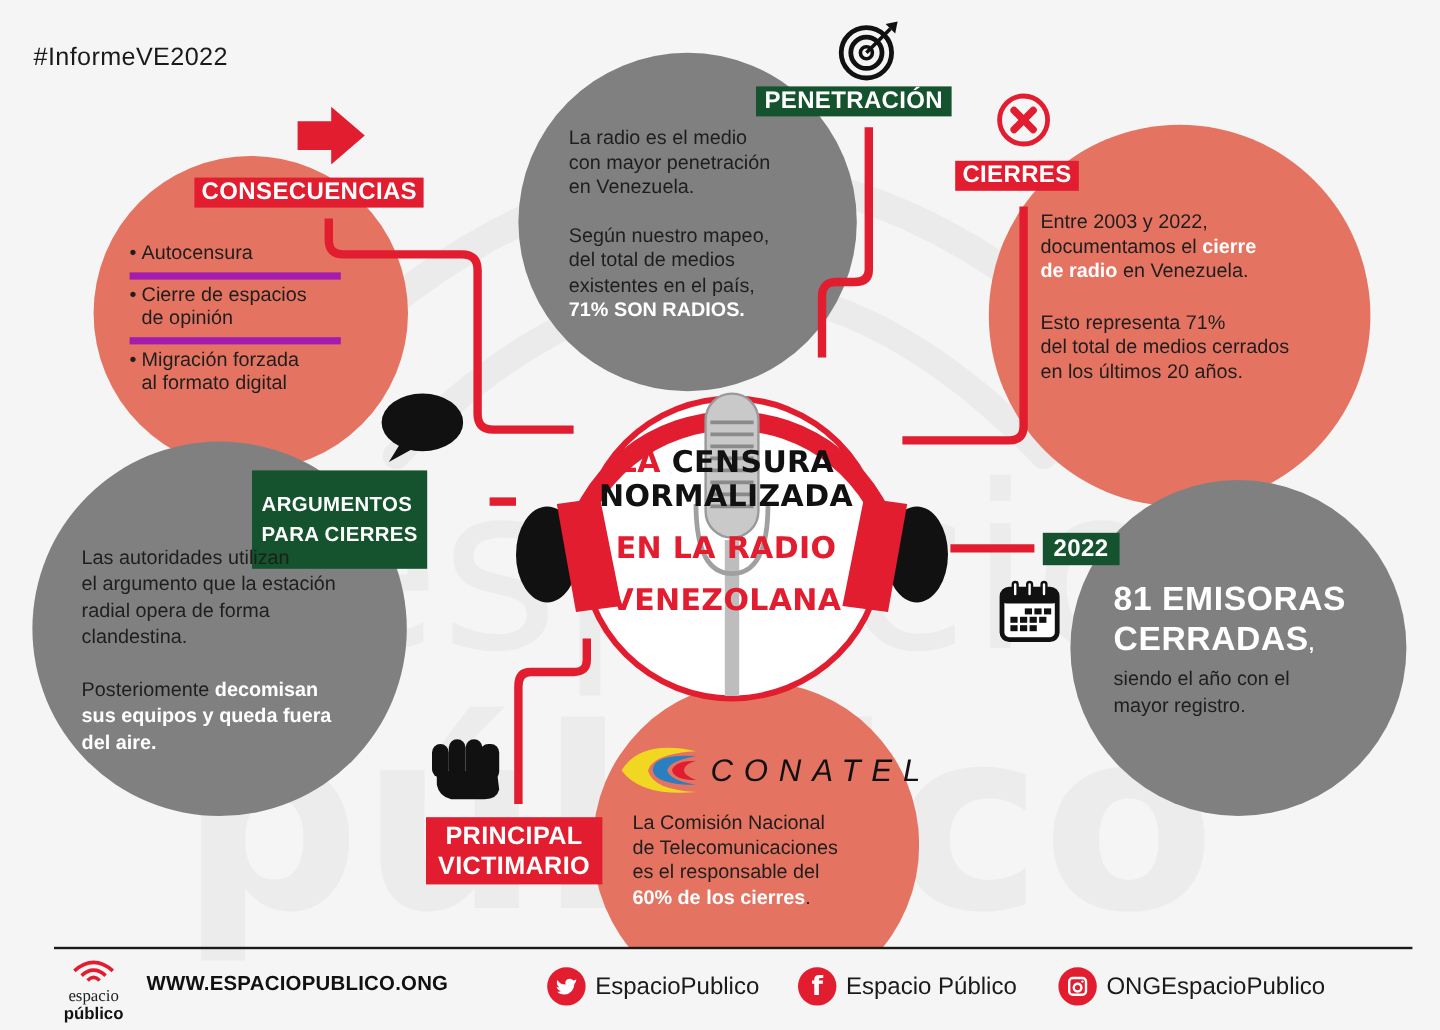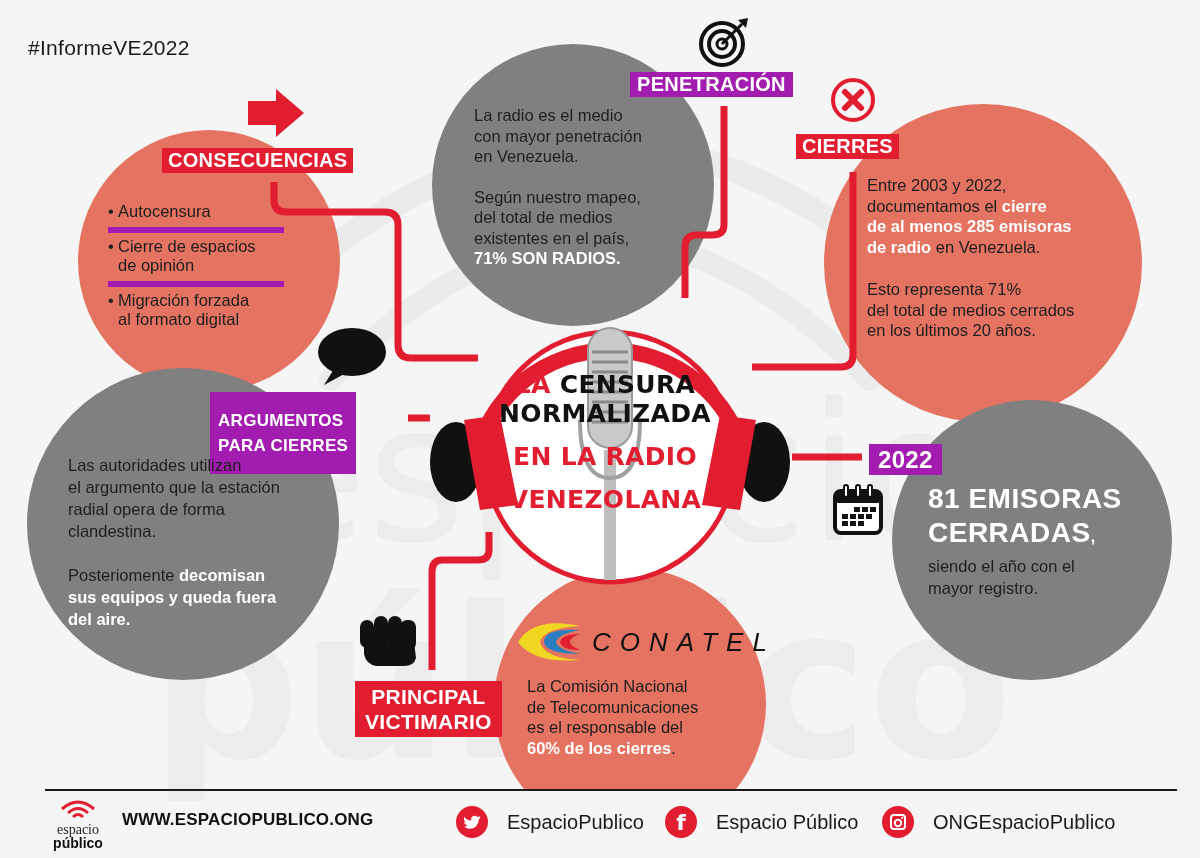--- a/index.html
+++ b/index.html
@@ -4,34 +4,34 @@
 <style>
   * { box-sizing: border-box; margin: 0; padding: 0; }
   html, body { width: 1200px; height: 858px; overflow: hidden; }
   body { background: #f5f5f5; font-family: "Liberation Sans", "DejaVu Sans", sans-serif; position: relative; color: #1a1a1a; }
   .abs { position: absolute; }
   .circle { position: absolute; border-radius: 50%; }
   .salmon { background: #e57361; }
   .gray { background: #808080; }
   .bg-watermark { position: absolute; color: #ececec; font-weight: bold; font-family: "DejaVu Sans", sans-serif; line-height: 1; }
   .label-red { position: absolute; background: #e11d2f; color: #fff; font-weight: bold; padding: 2px 6px; letter-spacing: 0.3px; line-height: 1.05; }
-  .label-black { position: absolute; background: #a21caf; color: #fff; font-weight: bold; padding: 2px 7px; letter-spacing: 0.3px; line-height: 1.05; }
+  .label-black { position: absolute; background: #14532d; color: #fff; font-weight: bold; padding: 2px 7px; letter-spacing: 0.3px; line-height: 1.05; }
   .txt { position: absolute; font-size: 16.5px; line-height: 20.5px; color: #1e1e1e; }
   .txt b, .txt .hl { color: #fff; font-weight: bold; }
   .hashtag { position: absolute; left: 28px; top: 36px; font-size: 21px; color: #1a1a1a; letter-spacing: 0.3px; }
   .cons-list { position: absolute; left: 108px; top: 198px; width: 176px; font-size: 16.5px; line-height: 19px; color: #1e1e1e; }
   .cons-list .item { padding: 4px 0 6px 0; border-bottom: 6px solid #a21caf; }
   .cons-list .item:last-child { border-bottom: none; }
   .cons-list .bullet { display: inline-block; width: 10px; }
   .center-title { position: absolute; left: 485px; top: 370px; width: 240px; text-align: center; font-weight: 900; font-size: 25px; line-height: 29px; letter-spacing: 0.3px; font-family: "DejaVu Sans", sans-serif; }
   .red { color: #e11d2f; margin-top: 14px; }
   .black { color: #111; }
   .footer-line { position: absolute; left: 45px; top: 789px; width: 1132px; height: 2px; background: #1a1a1a; }
   .footer-url { position: absolute; left: 122px; top: 810px; font-size: 17px; font-weight: bold; color: #111; letter-spacing: 0.2px; }
-  .social { position: absolute; top: 806px; display: flex; align-items: center; gap: 19px; font-size: 20px; color: #1a1a1a; }
+  .social { position: absolute; top: 806px; display: flex; align-items: center; gap: 8px; font-size: 20px; color: #1a1a1a; }
   .social .ico { width: 32px; height: 32px; border-radius: 50%; background: #e11d2f; display: flex; align-items: center; justify-content: center; color: #fff; font-weight: bold; }
 </style>
 </head>
 <body>
 
 <div class="bg-watermark" style="left:250px; top:380px; font-size:190px; font-weight:normal;">espacio</div>
 <div class="bg-watermark" style="left:150px; top:580px; font-size:210px;">público</div>
 
 <svg class="abs" style="left:0;top:0" width="1200" height="800">
   <path d="M 240 330 Q 600 -40 960 330" stroke="#ebebeb" stroke-width="24" fill="none" stroke-linecap="round"></path>
@@ -119,21 +119,20 @@
 
 <svg class="abs" style="left:830px; top:77px;" width="46" height="46" viewBox="0 0 46 46">
   <circle cx="23" cy="23" r="20" fill="none" stroke="#e11d2f" stroke-width="4"></circle>
   <line x1="15" y1="15" x2="31" y2="31" stroke="#e11d2f" stroke-width="6" stroke-linecap="round"></line>
   <line x1="31" y1="15" x2="15" y2="31" stroke="#e11d2f" stroke-width="6" stroke-linecap="round"></line>
 </svg>
 <div class="label-red" style="left:796px; top:134px; font-size:20px;">CIERRES</div>
 <div class="txt" style="left:867px; top:175px;">
   <div>Entre 2003 y 2022,</div>
   <div><span>documentamos el </span><b>cierre</b></div>
-  <div><b>de al menos 285 emisoras</b></div>
   <div><b>de radio</b><span> en Venezuela.</span></div>
   <div style="height:22px"></div>
   <div>Esto representa 71%</div>
   <div>del total de medios cerrados</div>
   <div>en los últimos 20 años.</div>
 </div>
 
 <svg class="abs" style="left:316px; top:327px;" width="70" height="60" viewBox="0 0 70 60">
   <ellipse cx="36" cy="25" rx="34" ry="24" fill="#111"></ellipse>
   <path d="M 18 42 L 8 58 L 30 46 Z" fill="#111"></path>
@@ -146,21 +145,21 @@
   <div>Las autoridades utilizan</div>
   <div>el argumento que la estación</div>
   <div>radial opera de forma</div>
   <div>clandestina.</div>
   <div style="height:22px"></div>
   <div><span>Posteriomente </span><b>decomisan</b></div>
   <div><b>sus equipos y queda fuera</b></div>
   <div><b>del aire.</b></div>
 </div>
 
-<div class="label-black" style="left:869px; top:444px; font-size:24px; padding:3px 9px;">2022</div>
+<div class="label-black" style="left:869px; top:444px; font-size:20px; padding:3px 9px;">2022</div>
 <svg class="abs" style="left:832px; top:483px;" width="52" height="52" viewBox="0 0 52 52">
   <rect x="3" y="8" width="46" height="42" rx="6" fill="#fff" stroke="#111" stroke-width="4"></rect>
   <rect x="3" y="8" width="46" height="12" rx="4" fill="#111"></rect>
   <rect x="12" y="2" width="4" height="12" rx="2" fill="#fff" stroke="#111" stroke-width="2"></rect>
   <rect x="24" y="2" width="4" height="12" rx="2" fill="#fff" stroke="#111" stroke-width="2"></rect>
   <rect x="36" y="2" width="4" height="12" rx="2" fill="#fff" stroke="#111" stroke-width="2"></rect>
   <g fill="#111">
     <rect x="22" y="24" width="6" height="5"></rect>
       <rect x="30" y="24" width="6" height="5"></rect>
       <rect x="38" y="24" width="6" height="5"></rect>

